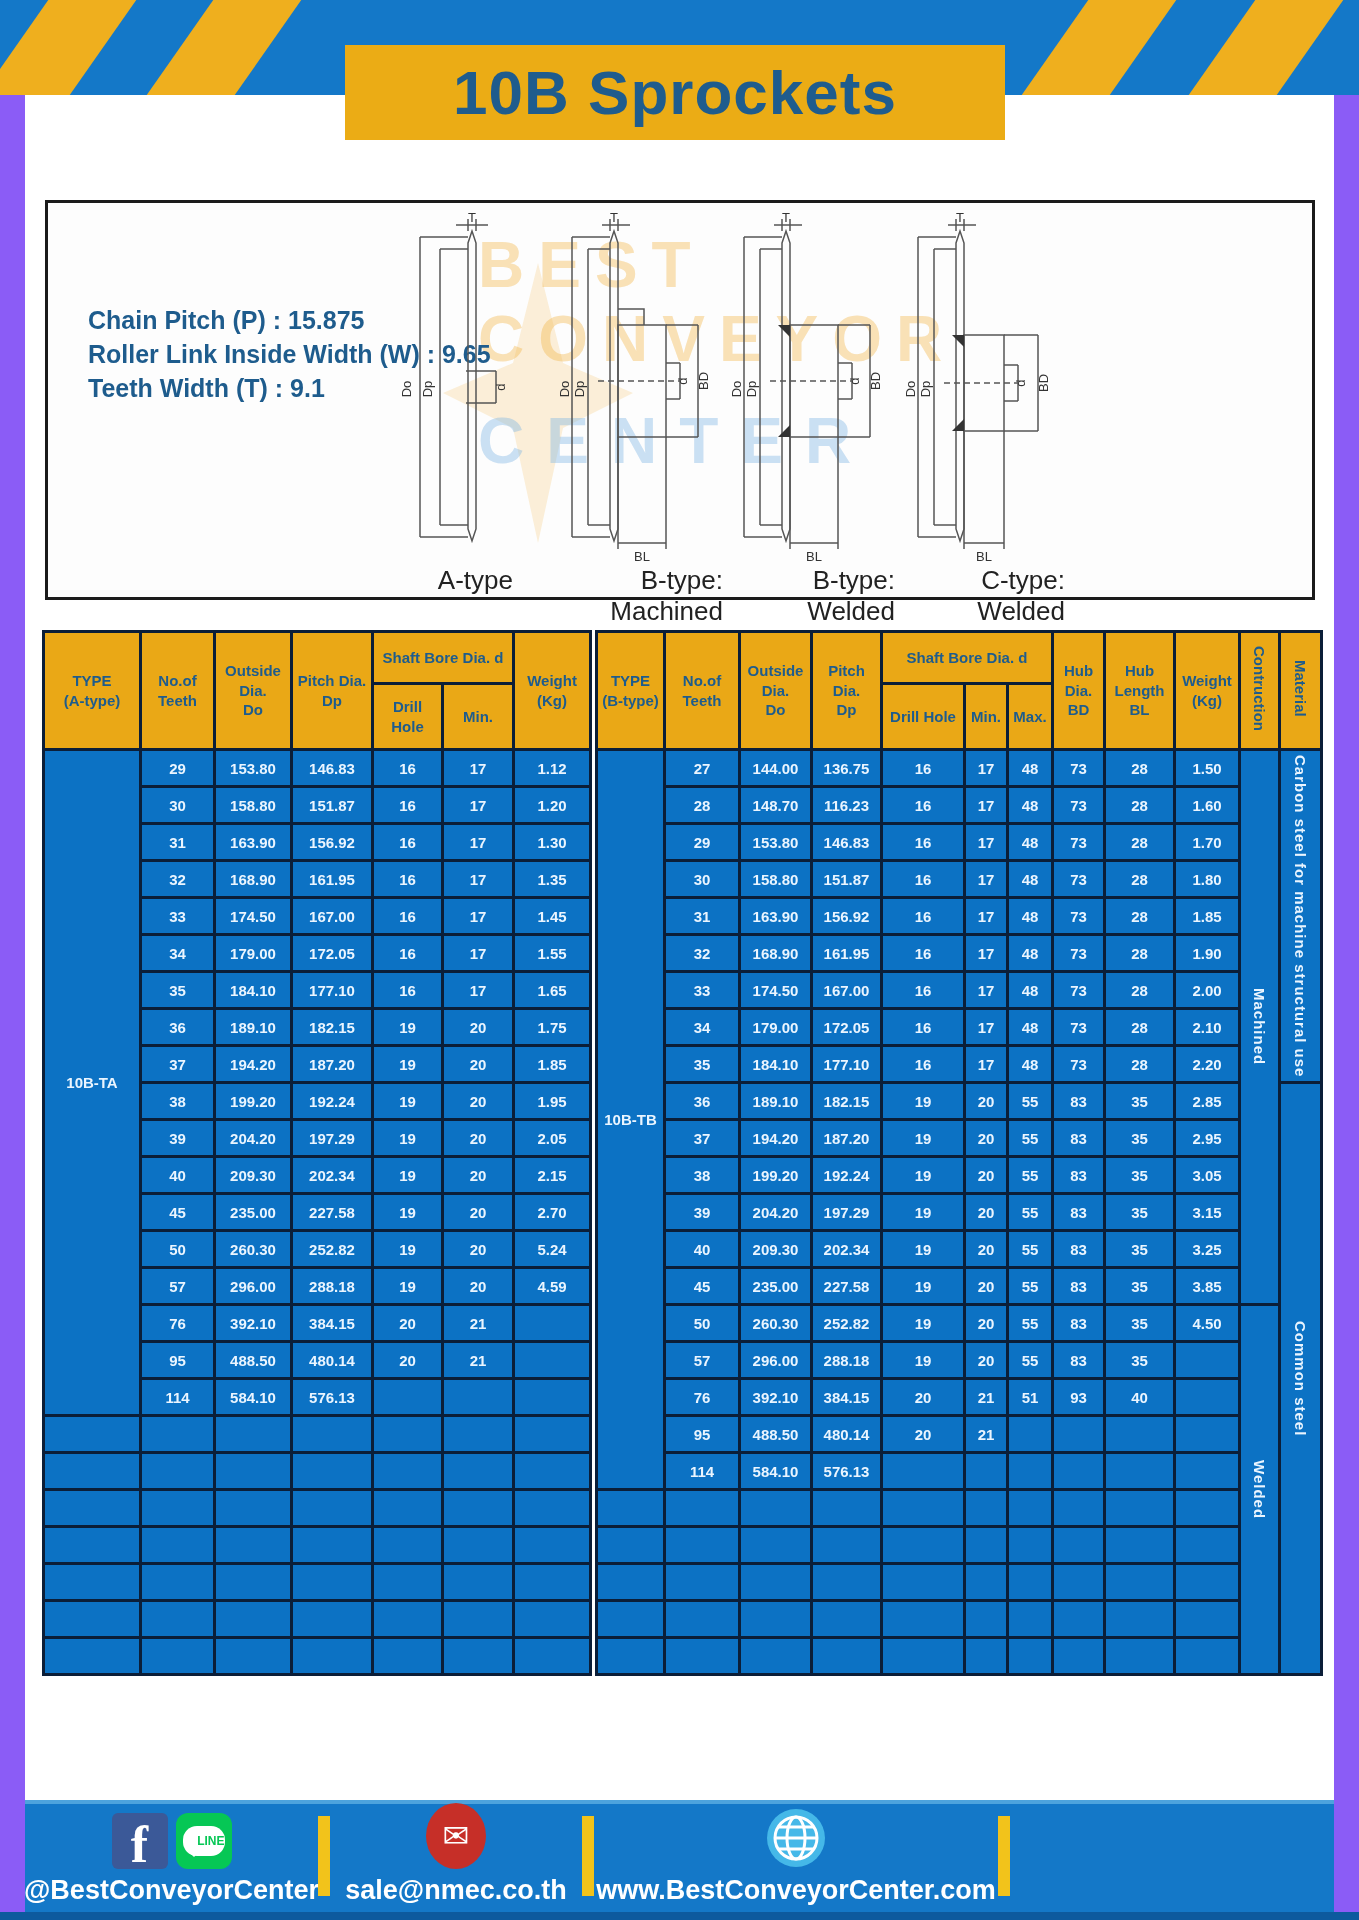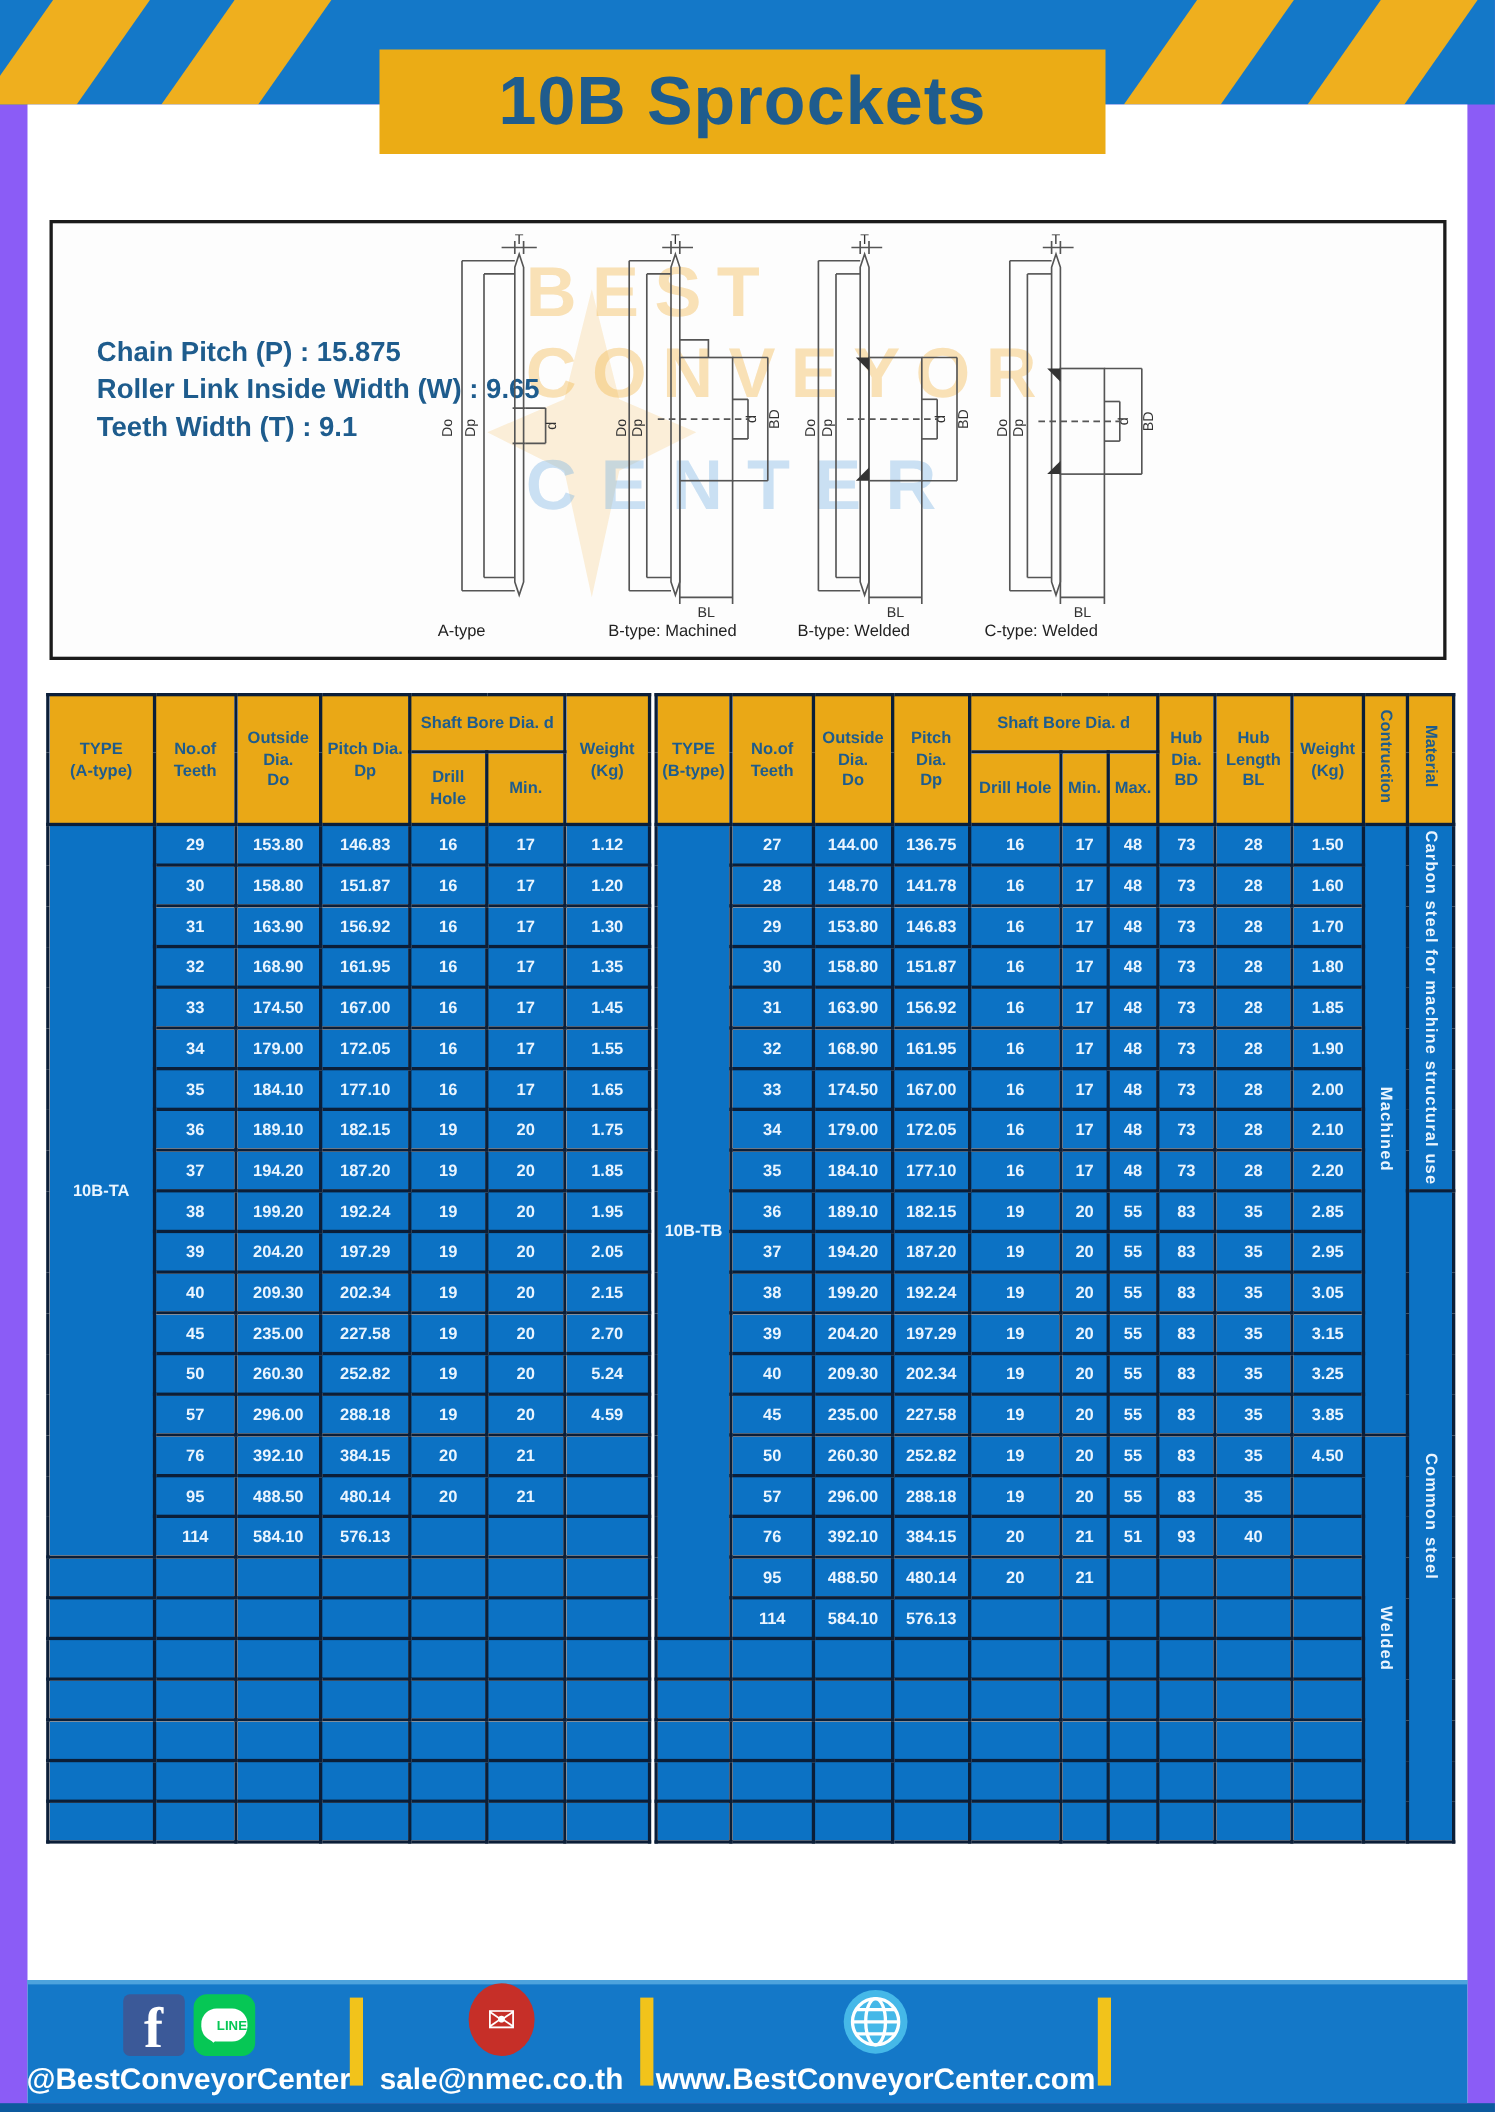--- a/index.html
+++ b/index.html
@@ -21,21 +21,21 @@
   #diagram-box{position:absolute;left:45px;top:200px;width:1270px;height:400px;background:#fdfdfd;
     border:3px solid #1b1b1b;}
   #spec-block{position:absolute;left:40px;top:100px;color:#1E5C8D;font-weight:bold;font-size:25px;line-height:34px;}
   #watermark{position:absolute;left:430px;top:25px;width:640px;text-align:left;pointer-events:none;}
   #watermark .w1{font-size:64px;font-weight:bold;letter-spacing:14px;color:rgba(242,183,74,0.40);}
   #watermark .w2{font-size:64px;font-weight:bold;letter-spacing:22px;color:rgba(125,180,228,0.40);margin-top:28px;}
   #watermark-star{position:absolute;left:395px;top:40px;opacity:.38;}
   .diagram{position:absolute;top:10px;}
   .diagram svg{stroke:#555;stroke-width:1.5;fill:none;}
   .diagram text{stroke:none;fill:#333;font-size:13px;font-family:"Liberation Sans",sans-serif;text-anchor:middle;}
-  .caption{position:absolute;top:362px;font-size:15px;color:#222;text-align:left;}
+  .caption{position:absolute;top:362px;font-size:26px;color:#222;text-align:right;}
   
   table.spec{position:absolute;top:630px;border-collapse:collapse;table-layout:fixed;}
   table.spec th,table.spec td{border:3px solid #0B1E38;overflow:hidden;}
   table.spec th{background:#EAA816;color:#1E5C8D;font-weight:bold;font-size:15px;
     white-space:pre-line;line-height:1.3;padding:1px;text-align:center;vertical-align:middle;}
   table.spec td{background:#0C72C4;color:#EAF5FF;font-size:15px;font-weight:600;
     text-align:center;vertical-align:middle;height:37px;padding:0 2px;}
   #table-a{left:42px;width:547px;}
   #table-b{left:595px;width:725px;}
   tr.h1{height:52px;} tr.h2{height:66px;}
@@ -520,21 +520,21 @@
           <td>48</td>
           <td>73</td>
           <td>28</td>
           <td>1.50</td>
           <td class="vcell" rowspan="15">Machined</td>
           <td class="vcell" rowspan="9">Carbon steel for  machine structural use</td>
         </tr>
         <tr>
           <td>28</td>
           <td>148.70</td>
-          <td>141.78</td>
+          <td>116.23</td>
           <td>16</td>
           <td>17</td>
           <td>48</td>
           <td>73</td>
           <td>28</td>
           <td>1.60</td>
         </tr>
         <tr>
           <td>29</td>
           <td>153.80</td>

